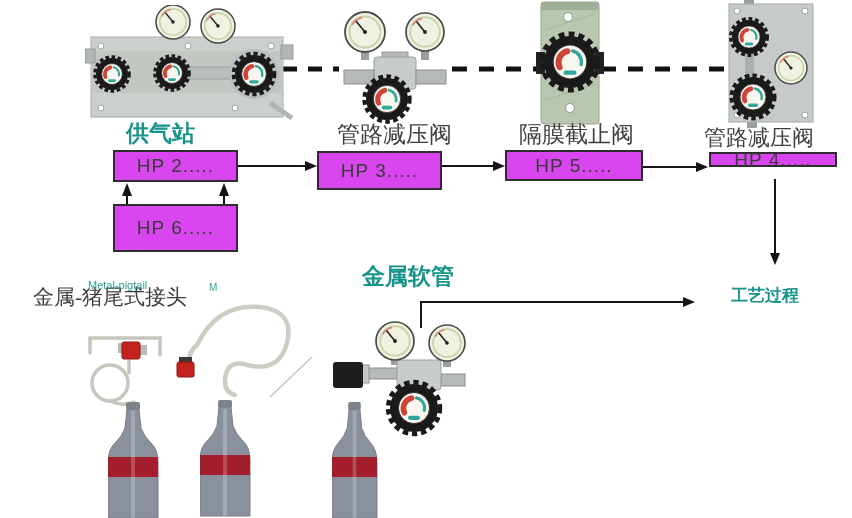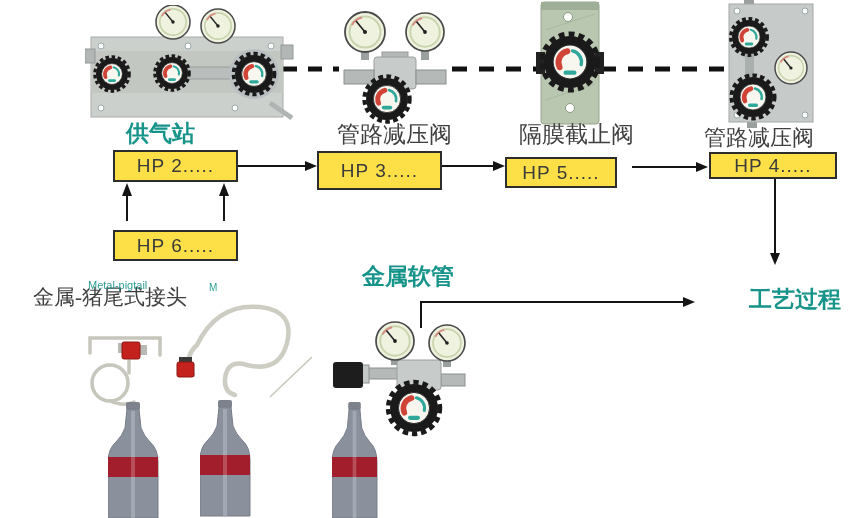--- a/index.html
+++ b/index.html
@@ -3,21 +3,21 @@
 <meta charset="utf-8">
 <style>
   html,body{margin:0;padding:0;background:#fff;}
   .stage{
     position:relative;width:852px;height:518px;background:#ffffff;
     font-family:"Liberation Sans", sans-serif;overflow:hidden;
   }
   svg.equip{position:absolute;z-index:2;}
   #connectors{position:absolute;left:0;top:0;z-index:1;}
   .hp-box{
-    position:absolute;z-index:3;border:2px solid #2d2d2d;background:#fde047;
+    position:absolute;z-index:3;border:2px solid #2d2d2d;background:#d946ef;
     color:#3b3b3b;font-size:19px;display:flex;align-items:center;justify-content:center;
     letter-spacing:1px;box-sizing:border-box;
   }
   .cn{position:absolute;z-index:3;white-space:nowrap;line-height:1.1;}
   .teal{color:var(--teal,#17948a);font-weight:bold;}
   .darklbl{color:var(--dark-label,#3f3f3f);font-family:"Liberation Serif",serif;}
   .en-remnant{position:absolute;z-index:4;color:var(--teal,#17948a);font-weight:normal;opacity:.9;margin-left:21px;}
 </style>
 </head>
 <body>
@@ -177,33 +177,33 @@
   <svg class="equip" style="left:332px;top:402px" width="46" height="116" viewBox="0 0 46 116">
       <use href="#g-cyl" transform="scale(0.9,1)"></use>
     </svg>
 
   <div class="hp-box" style="left:113px;top:150px;width:125px;height:32px">
       <span>HP 2.....</span>
     </div>
   <div class="hp-box" style="left:317px;top:151px;width:125px;height:39px">
       <span>HP 3.....</span>
     </div>
-  <div class="hp-box" style="left:505px;top:157px;width:112px;height:31px">
+  <div class="hp-box" style="left:505px;top:150px;width:138px;height:31px">
       <span>HP 5.....</span>
     </div>
-  <div class="hp-box" style="left:709px;top:152px;width:128px;height:27px">
+  <div class="hp-box" style="left:709px;top:152px;width:128px;height:15px">
       <span>HP 4.....</span>
     </div>
-  <div class="hp-box" style="left:113px;top:230px;width:125px;height:31px">
+  <div class="hp-box" style="left:113px;top:204px;width:125px;height:48px">
       <span>HP 6.....</span>
     </div>
 
   <div class="cn teal" style="left:126px;top:121px;font-size:23px">供气站</div>
   <div class="cn darklbl" style="left:337px;top:122px;font-size:23px">管路减压阀</div>
   <div class="cn darklbl" style="left:519px;top:122px;font-size:23px">隔膜截止阀</div>
   <div class="cn darklbl" style="left:704px;top:126px;font-size:22px">管路减压阀</div>
   <div class="cn teal" style="left:362px;top:264px;font-size:23px">金属软管</div>
-  <div class="cn teal" style="left:749px;top:287px;font-size:23px">工艺过程</div>
+  <div class="cn teal" style="left:731px;top:287px;font-size:17px">工艺过程</div>
   <div class="cn darklbl" style="left:33px;top:286px;font-size:21px">金属-猪尾式接头</div>
   <div class="en-remnant" style="left:67px;top:279px;font-size:11px">Metal-pigtail</div>
   <div class="en-remnant" style="left:188px;top:282px;font-size:10px">M</div>
 
 </div>
 
 </body></html>

